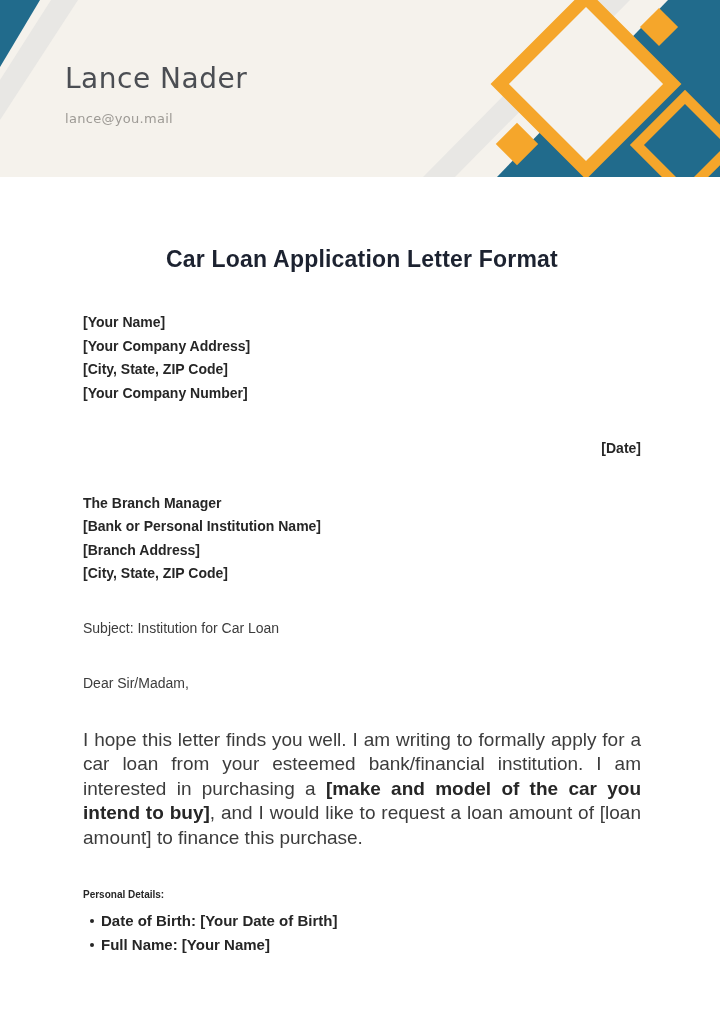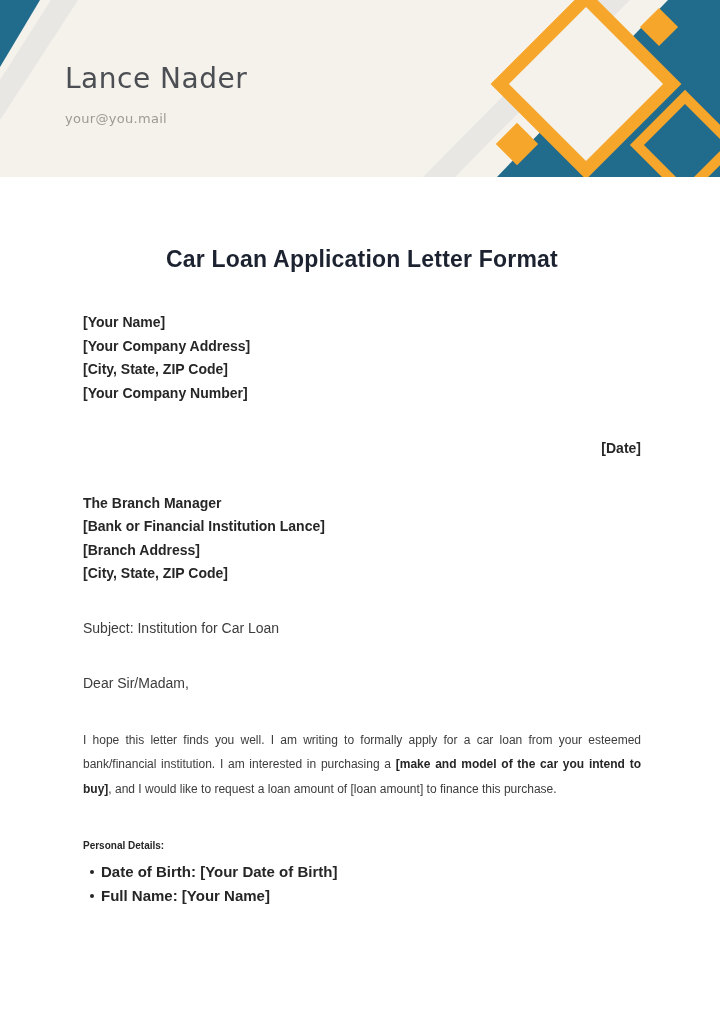--- a/index.html
+++ b/index.html
@@ -67,21 +67,21 @@
   .block.regular { font-weight: 400; color: #3c3c3c; }
 
   .sender-block     { margin-top: 37px; }
   .date-block       { margin-top: 32px; text-align: right; }
   .recipient-block  { margin-top: 31px; }
   .subject-block    { margin-top: 31px; }
   .salutation-block { margin-top: 32px; }
 
   .paragraph {
     margin-top: 32px;
-    font-size: 12px;
+    font-size: 19px;
     line-height: 24.5px;
     text-align: justify;
     color: #3c3c3c;
   }
   .paragraph .bold-inline { font-weight: 700; color: #262626; }
 
   .personal-heading {
     margin-top: 33px;
     font-size: 10px;
     line-height: 23.5px;
@@ -124,42 +124,42 @@
 
       <rect x="651" y="111" width="68" height="68" transform="rotate(45 685 145)" fill="#216b8c" stroke="#f5a62b" stroke-width="10"></rect>
 
       <rect x="525" y="23" width="122" height="122" transform="rotate(45 586 84)" fill="#f5f2ec" stroke="#f5a62b" stroke-width="13"></rect>
 
       <rect x="645.5" y="13.5" width="27" height="27" transform="rotate(45 659 27)" fill="#f5a62b"></rect>
       <rect x="502" y="129" width="30" height="30" transform="rotate(45 517 144)" fill="#f5a62b"></rect>
     </svg>
     <div class="header-text">
       <div class="header-name">Lance Nader</div>
-      <div class="header-email">your@you.mail</div>
+      <div class="header-email">lance@you.mail</div>
     </div>
   </div>
 
   <div class="content">
 
     <h1 class="doc-title">Car Loan Application Letter Format</h1>
 
     <div class="sender-block">
       <div class="block bold">[Your Name]</div>
       <div class="block bold">[Your Company Address]</div>
       <div class="block bold">[City, State, ZIP Code]</div>
       <div class="block bold">[Your Company Number]</div>
     </div>
 
     <div class="date-block">
       <div class="block bold">[Date]</div>
     </div>
 
     <div class="recipient-block">
       <div class="block bold">The Branch Manager</div>
-      <div class="block bold">[Bank or Financial Institution Lance]</div>
+      <div class="block bold">[Bank or Personal Institution Name]</div>
       <div class="block bold">[Branch Address]</div>
       <div class="block bold">[City, State, ZIP Code]</div>
     </div>
 
     <div class="subject-block">
       <div class="block regular">Subject: Institution for Car Loan</div>
     </div>
 
     <div class="salutation-block">
       <div class="block regular">Dear Sir/Madam,</div>

